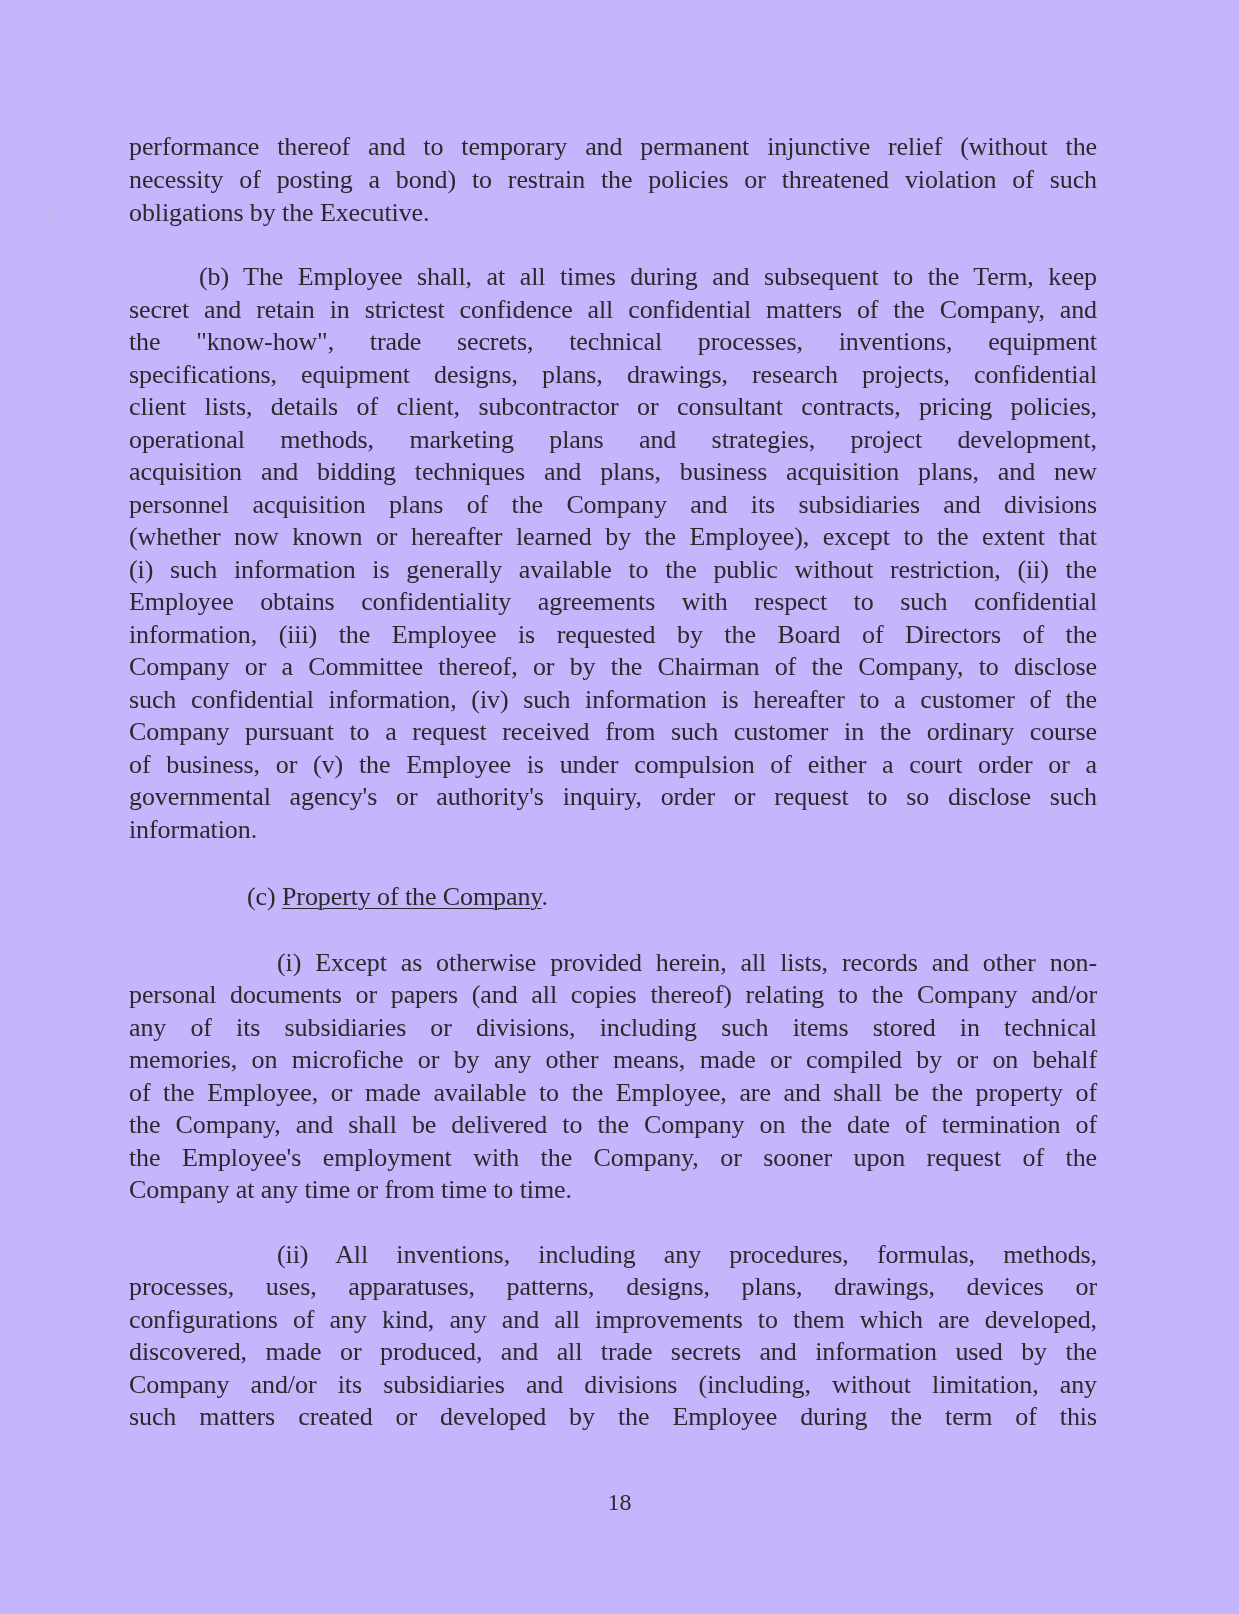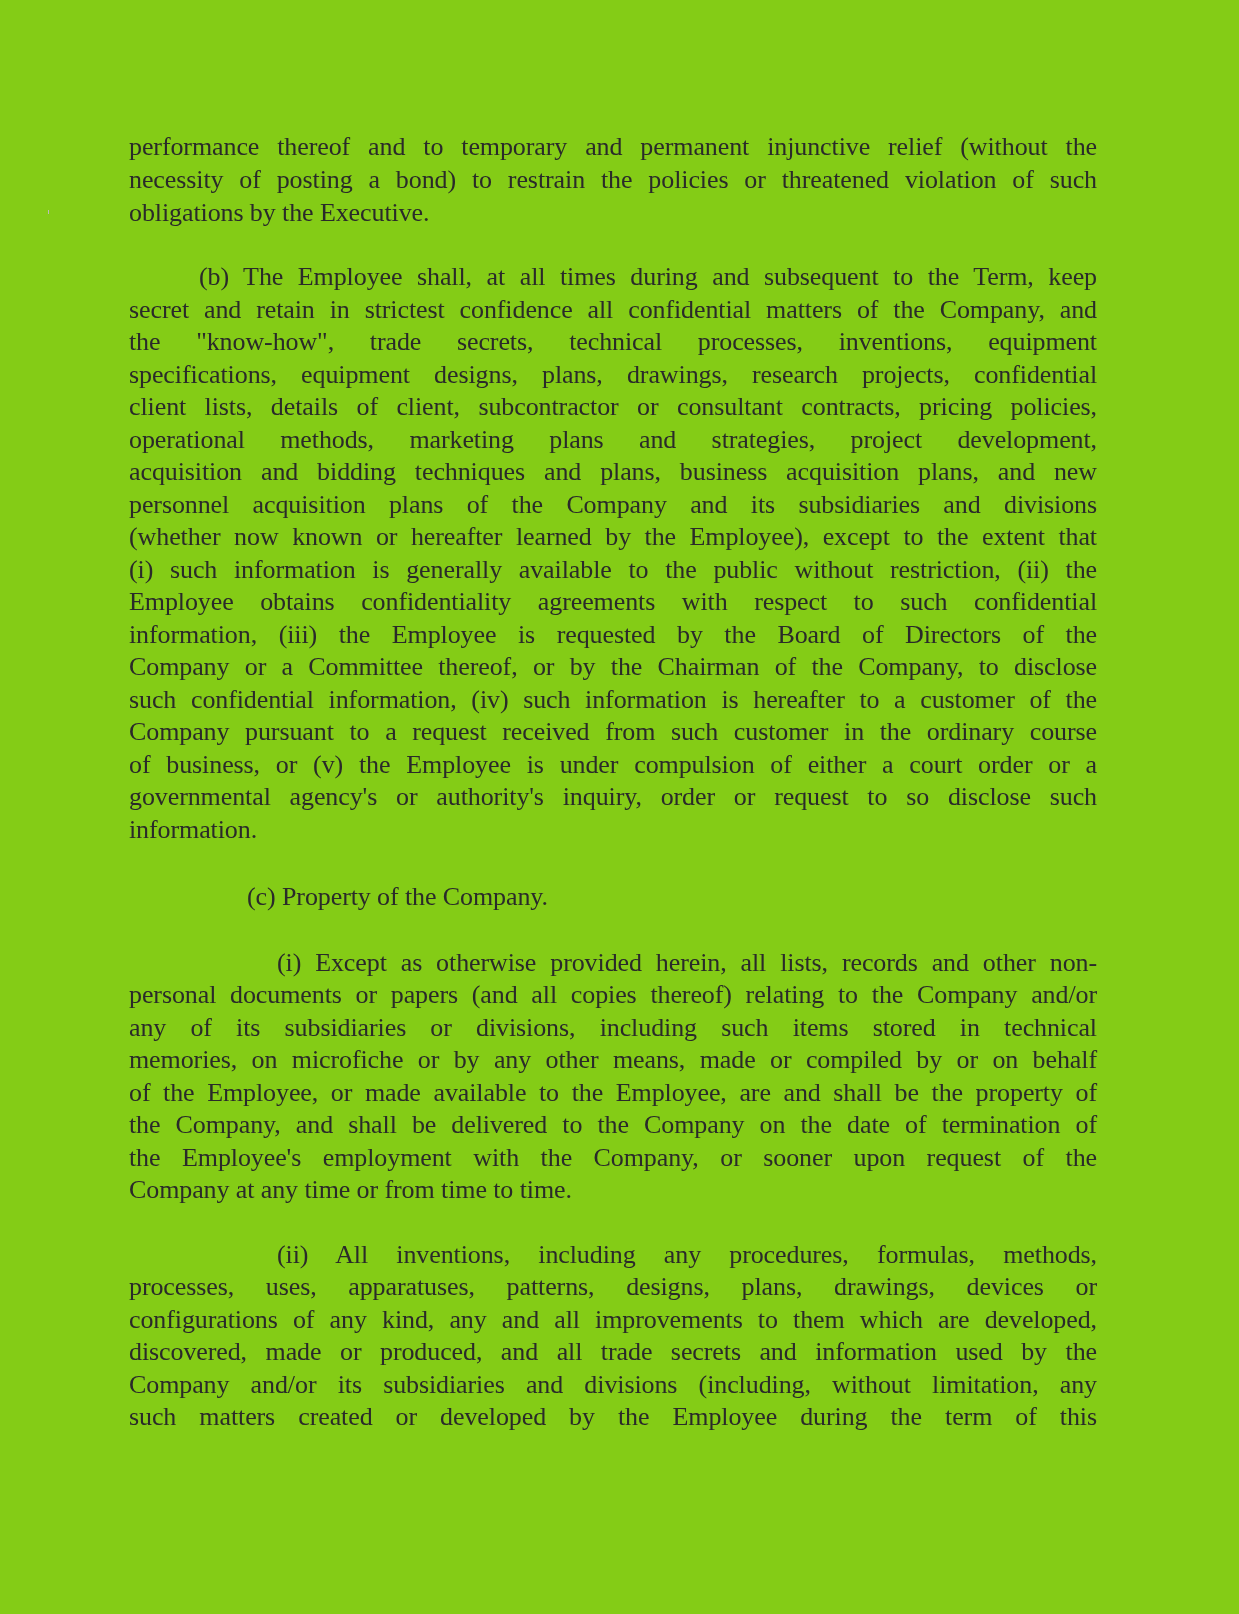--- a/index.html
+++ b/index.html
@@ -12,21 +12,21 @@
       height: 1614px;
       position: relative;
       overflow: hidden;
     }
     .page {
       position: absolute;
       left: 0;
       top: 0;
       width: 1239px;
       height: 1614px;
-      background: #84cc16;
+      background: #c4b5fd;
     }
     .line {
       position: absolute;
       left: 129px;
       width: 968px;
       font-family: "Liberation Serif", "DejaVu Serif", serif;
       font-size: 26px;
       line-height: 32px;
       color: #2a2a2a;
       white-space: nowrap;
@@ -39,20 +39,21 @@
     }
     .indent1 { left: 199px; width: 898px; }
     .indent2 { left: 277px; width: 820px; }
     .heading-c {
       left: 247px;
       width: auto;
       text-align: left;
       text-align-last: left;
     }
     .underline {
+      text-decoration: underline;
       text-underline-offset: 3px;
       text-decoration-thickness: 1px;
       margin-top: 28px;
     }
     .page-number {
       position: absolute;
       left: 0;
       width: 1239px;
       top: 1487px;
       text-align: center;
@@ -121,14 +122,15 @@
 
   <div>
     <div class="line indent2" style="top:1239px">(ii) All inventions, including any procedures, formulas, methods,</div>
     <div class="line" style="top:1271px">processes, uses, apparatuses, patterns, designs, plans, drawings, devices or</div>
     <div class="line" style="top:1304px">configurations of any kind, any and all improvements to them which are developed,</div>
     <div class="line" style="top:1336px">discovered, made or produced, and all trade secrets and information used by the</div>
     <div class="line" style="top:1369px">Company and/or its subsidiaries and divisions (including, without limitation, any</div>
     <div class="line" style="top:1401px">such matters created or developed by the Employee during the term of this</div>
   </div>
 
+  <div class="page-number">18</div>
 
 </div>
 
 </body></html>

